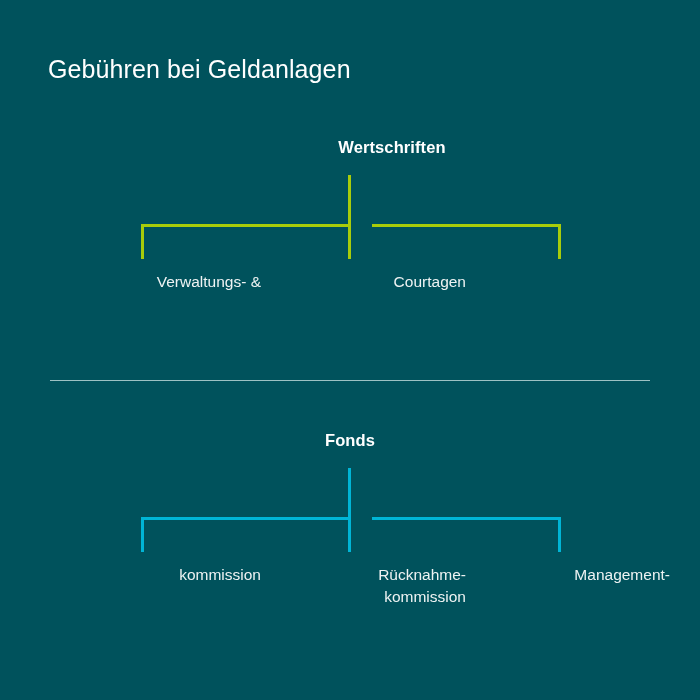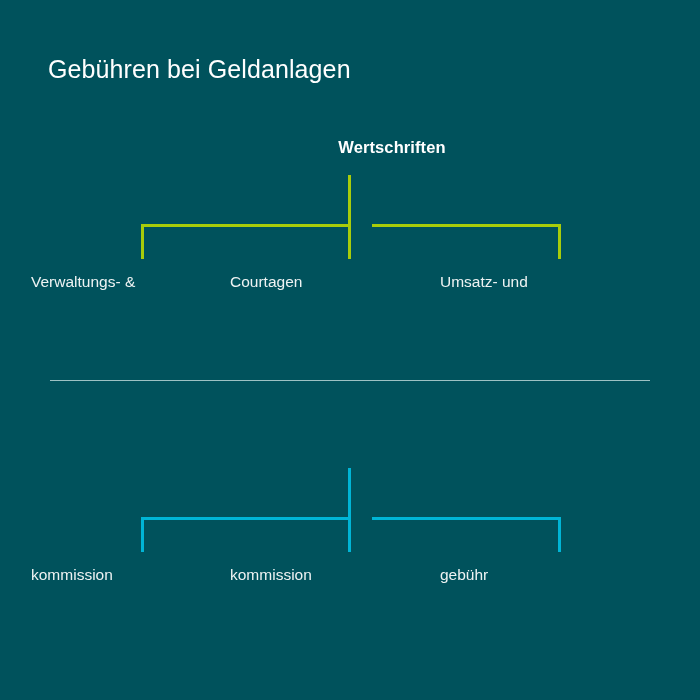--- a/index.html
+++ b/index.html
@@ -68,31 +68,31 @@
   
   .f-stem      { left: 348px; top: 468px;  height: 84px; }
   .f-left-h    { left: 141px; top: 517px;  width: 208px; }
   .f-left-v    { left: 141px; top: 517px;  height: 35px; }
   .f-right-h   { left: 372px; top: 517px;  width: 189px; }
   .f-right-v   { left: 558px; top: 517px;  height: 35px; }
 
   
   .leaf {
     position: absolute;
-    text-align: left;
+    text-align: right;
     font-size: 15.5px;
     line-height: 22px;
     color: #eef3f3;
     font-weight: normal;
   }
   .leaf-row-upper { top: 271px; }
   .leaf-row-lower { top: 564px; }
 
   .col-left   { left: 31px;  width: 230px; }
-  .col-mid    { left: 230px; width: 230px; }
+  .col-mid    { left: 236px; width: 230px; }
   .col-right  { left: 440px; width: 230px; }
 
   
   .divider {
     position: absolute;
     left: 50px;
     top: 380px;
     width: 600px;
     height: 1px;
     background: #9dc2c4;
@@ -116,37 +116,38 @@
   <div class="leaf leaf-row-upper col-left">
     <div>Verwaltungs- &amp;</div>
   </div>
 
   <div class="leaf leaf-row-upper col-mid">
     <div>Courtagen</div>
     <div></div>
   </div>
 
   <div class="leaf leaf-row-upper col-right">
-    <div>Umsatz- und</div>
   </div>
 
   <div class="divider"></div>
 
+  <div class="section-heading heading-fonds">Fonds</div>
 
   <div class="line v blue f-stem"></div>
   <div class="line h blue f-left-h"></div>
   <div class="line v blue f-left-v"></div>
   <div class="line h blue f-right-h"></div>
   <div class="line v blue f-right-v"></div>
 
   <div class="leaf leaf-row-lower col-left">
     <div>kommission</div>
   </div>
 
   <div class="leaf leaf-row-lower col-mid">
+    <div>Rücknahme-</div>
     <div>kommission</div>
   </div>
 
   <div class="leaf leaf-row-lower col-right">
-    <div>gebühr</div>
+    <div>Management-</div>
   </div>
 
 </div>
 
 </body></html>

